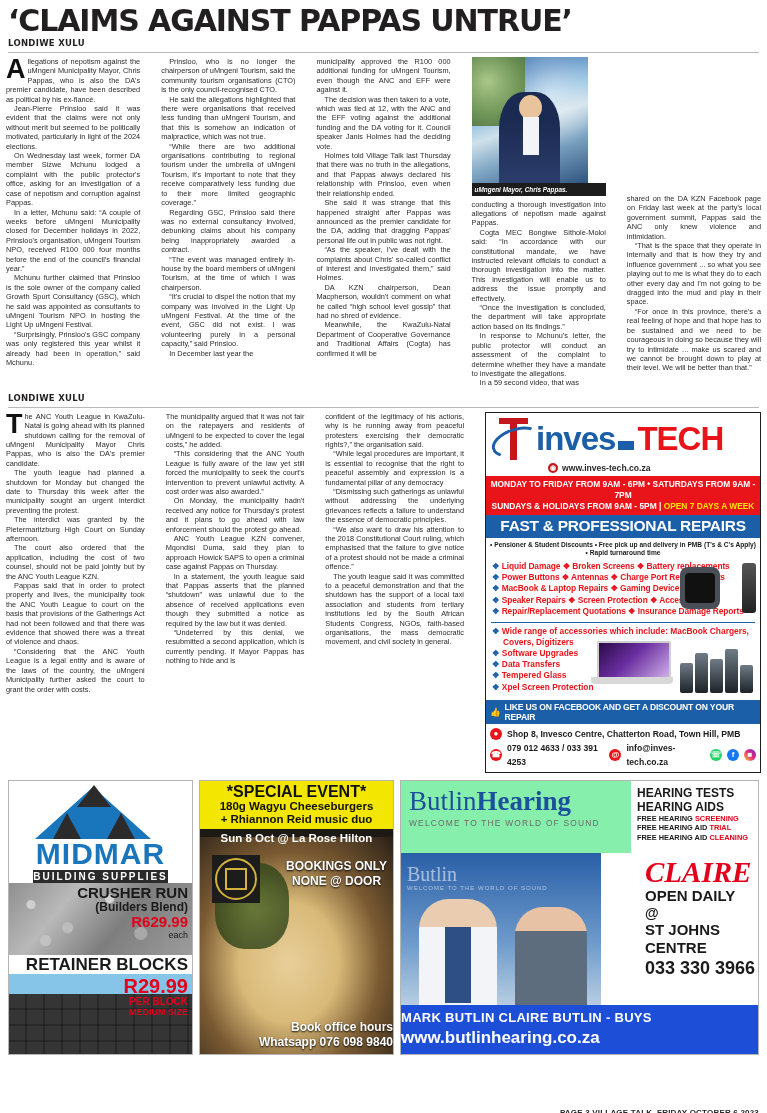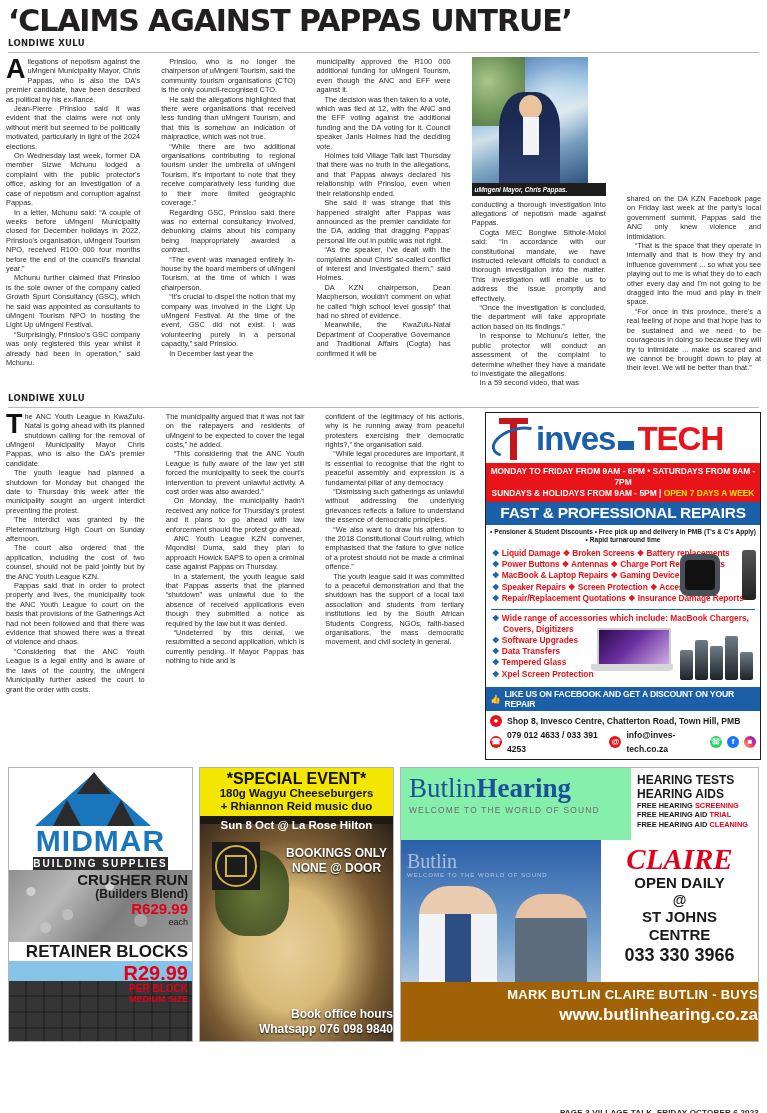--- a/index.html
+++ b/index.html
@@ -192,27 +192,27 @@
   .bt-photo{width:200px;background:linear-gradient(180deg,#cfe3f2,#9fc0dd);position:relative;overflow:hidden;}
   .bt-photo .bg{position:absolute;inset:0;background:linear-gradient(180deg,#2a5fa8,#6f9ccb 60%,#b7cde2);}
   .bt-photo .wm{position:absolute;left:6px;top:10px;font-family:"Liberation Serif",serif;
     font-size:20px;color:rgba(255,255,255,.55);}
   .bt-photo .wm2{position:absolute;left:6px;top:32px;font-size:6px;color:rgba(255,255,255,.55);letter-spacing:1px;}
   .bt-photo .m{position:absolute;left:18px;bottom:0;width:78px;height:106px;
     background:linear-gradient(180deg,#eaccb0 0 26%,#f2f4f7 26% 100%);border-radius:30px 30px 0 0;}
   .bt-photo .m:after{content:"";position:absolute;left:26px;top:28px;width:26px;height:76px;background:#2d4f86;}
   .bt-photo .w{position:absolute;right:14px;bottom:0;width:72px;height:98px;
     background:linear-gradient(180deg,#e8c2a4 0 24%,#5d6d7e 24% 100%);border-radius:28px 28px 0 0;}
-  .bt-claire{flex:1;text-align:center;padding-top:4px;}
+  .bt-claire{flex:1;padding-top:4px;padding-left:44px;}
   .bt-c1{font-family:"Liberation Serif",serif;font-style:italic;font-weight:bold;
     font-size:29px;color:#e2001a;line-height:30px;}
   .bt-c2{font-weight:bold;font-size:15px;color:#1a1a1a;line-height:18px;}
   .bt-c3{font-weight:bold;font-size:14px;color:#1a1a1a;line-height:16px;}
   .bt-c4{font-weight:bold;font-size:18px;color:#1a1a1a;line-height:22px;}
-  .bt-foot{position:absolute;left:0;right:0;bottom:0;height:59px;background:#a16207;color:#fff;text-align:right;}
+  .bt-foot{position:absolute;left:0;right:0;bottom:0;height:49px;background:#1d4ed8;color:#fff;text-align:left;}
   .bt-f1{font-weight:bold;font-size:13px;padding-top:5px;letter-spacing:.3px;}
   .bt-f2{font-weight:bold;font-size:17px;padding-top:3px;}
 
   .footline{position:absolute;right:8px;bottom:2px;font-weight:bold;font-size:8px;color:#2b2b2b;
     letter-spacing:.2px;}
 </style>
 </head>
 <body>
 
 <div class="page">
@@ -307,20 +307,24 @@
           <div class="it-mark">
             <div class="serif-t"></div>
               <div class="bar"></div>
               <div class="swoosh"></div>
           </div>
           <div class="it-word">
             <span class="it-inves">inves</span>
             <span class="it-dash"></span>
             <span class="it-tech">TECH</span>
           </div>
+        </div>
+        <div class="it-url">
+          <span class="globe">◉</span>
+          <span>www.inves-tech.co.za</span>
         </div>
         <div class="it-hours">
           <div>MONDAY TO FRIDAY FROM 9AM - 6PM • SATURDAYS FROM 9AM - 7PM</div>
           <div>
             <span class="w">SUNDAYS &amp; HOLIDAYS FROM 9AM - 5PM | </span><span class="y">OPEN 7 DAYS A WEEK</span>
           </div>
         </div>
         <div class="it-fast">FAST &amp; PROFESSIONAL REPAIRS</div>
         <div class="it-sub">
           <div>• Pensioner &amp; Student Discounts • Free pick up and delivery in PMB (T's &amp; C's Apply)</div>

